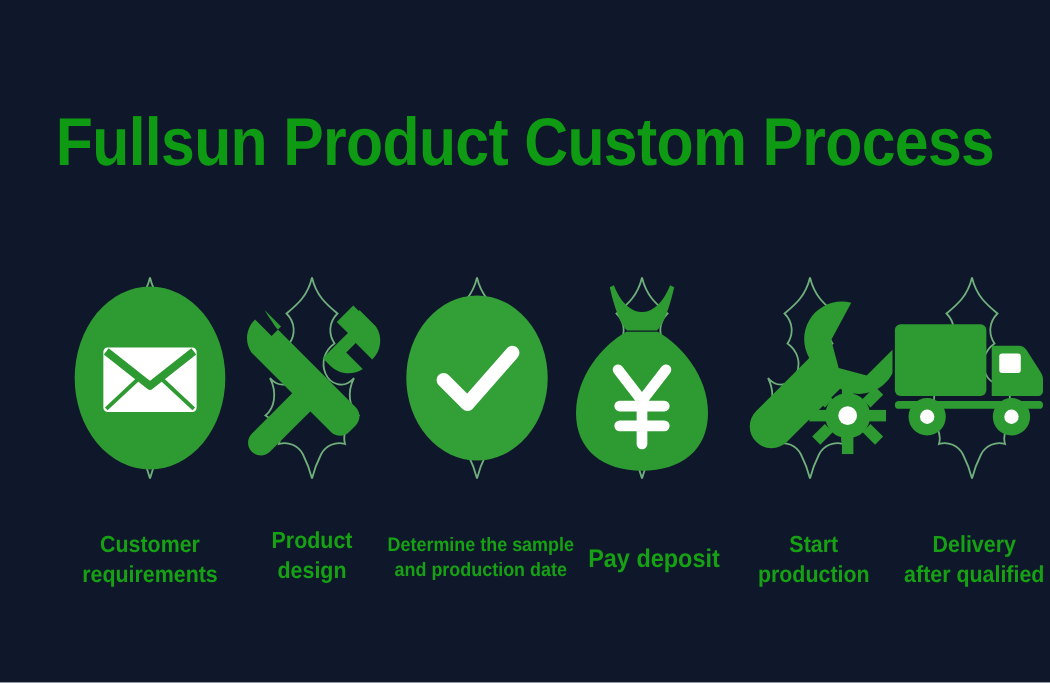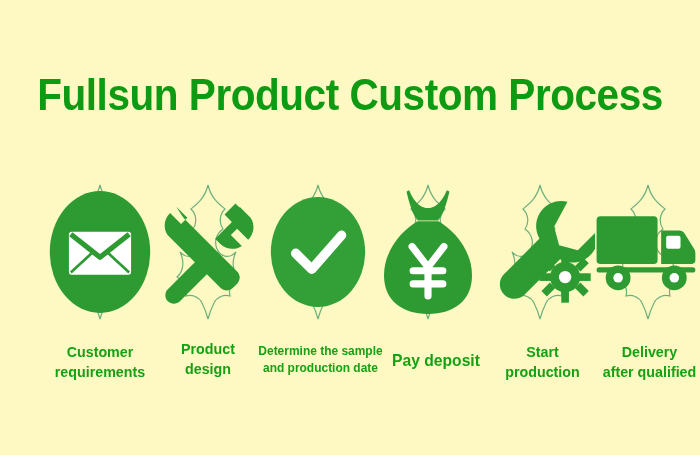--- a/index.html
+++ b/index.html
@@ -8,21 +8,21 @@
     padding: 0;
     background: #ffffff;
   }
   body {
     font-family: "Liberation Sans", "DejaVu Sans", sans-serif;
   }
   #page {
     position: relative;
     width: 700px;
     height: 455px;
-    background: #fef9c3;
+    background: #0f172a;
     overflow: hidden;
   }
 
   
   .title {
     position: absolute;
     left: 0;
     top: 70px;
     width: 700px;
     text-align: center;
@@ -70,21 +70,21 @@
     display: flex;
     align-items: center;
     justify-content: center;
   }
   .icon-layer svg { display: block; }
 
   
   .labels {
     position: absolute;
     left: 0;
-    top: 328px;
+    top: 340px;
     width: 700px;
     height: 70px;
   }
   .step-label {
     position: absolute;
     color: #16A114;
     font-family: "Liberation Sans Narrow", "Liberation Sans", "DejaVu Sans", sans-serif;
     font-weight: bold;
     text-align: center;
     line-height: 1.28;

